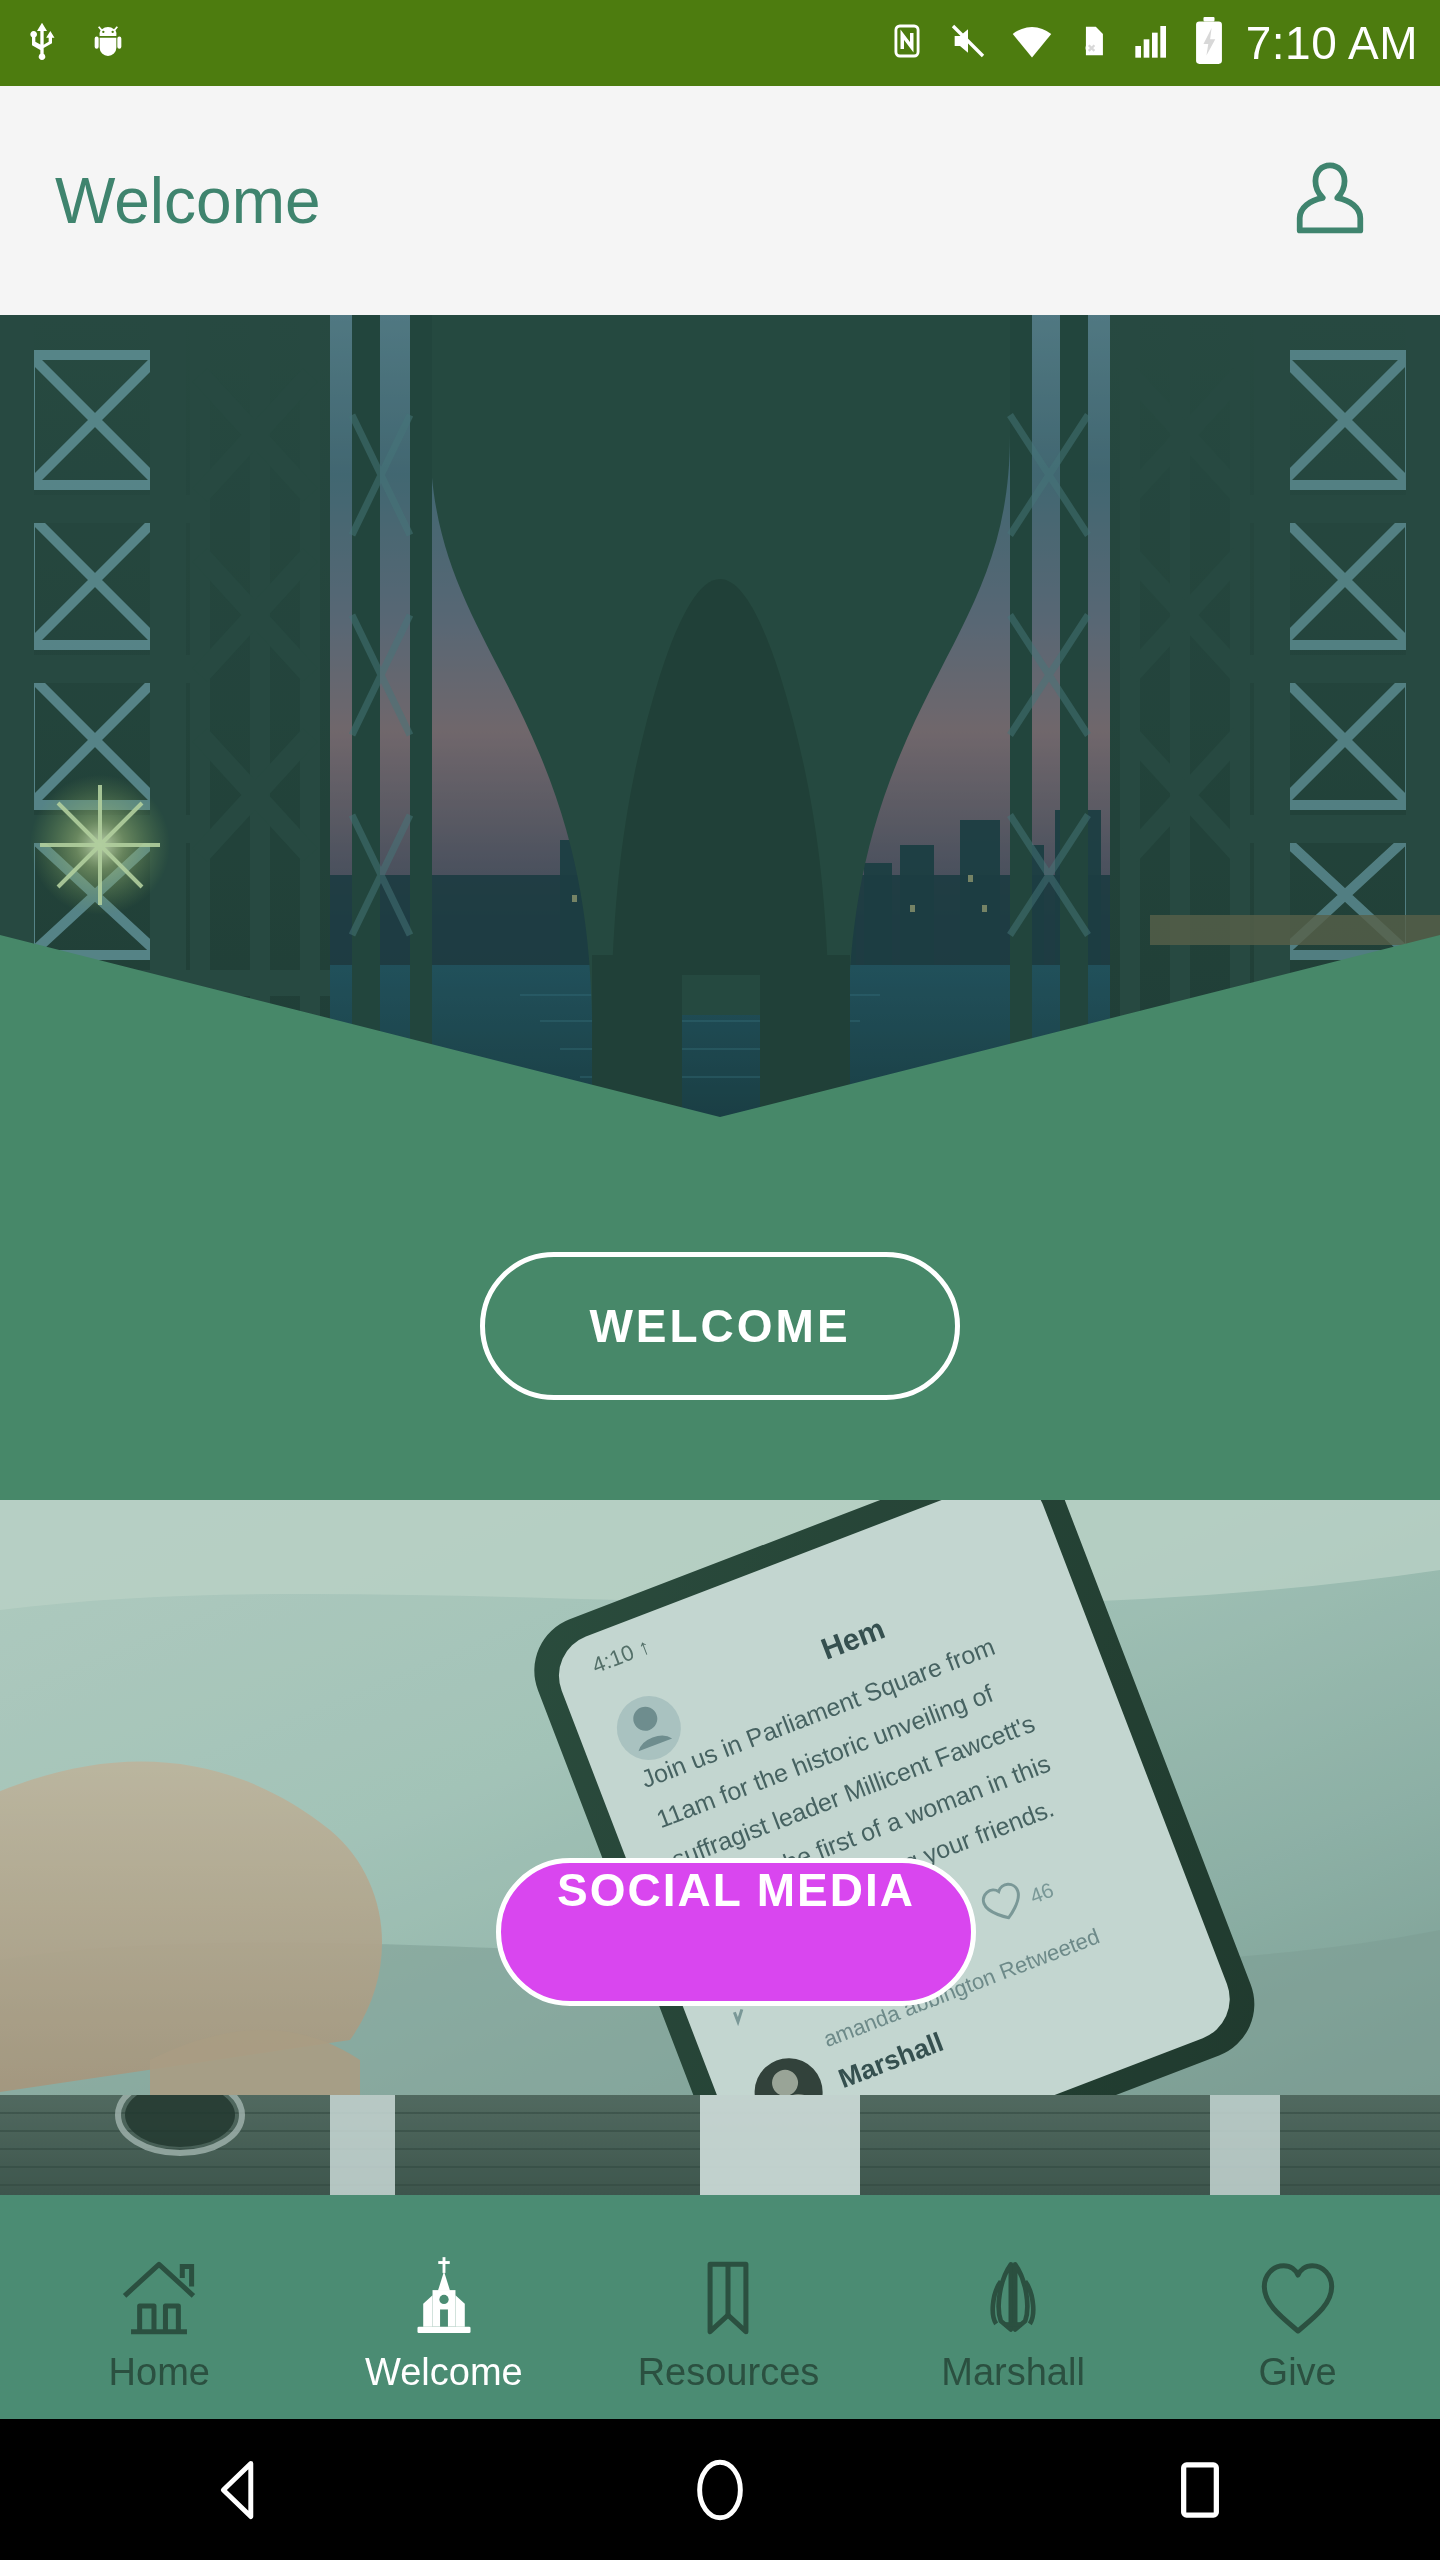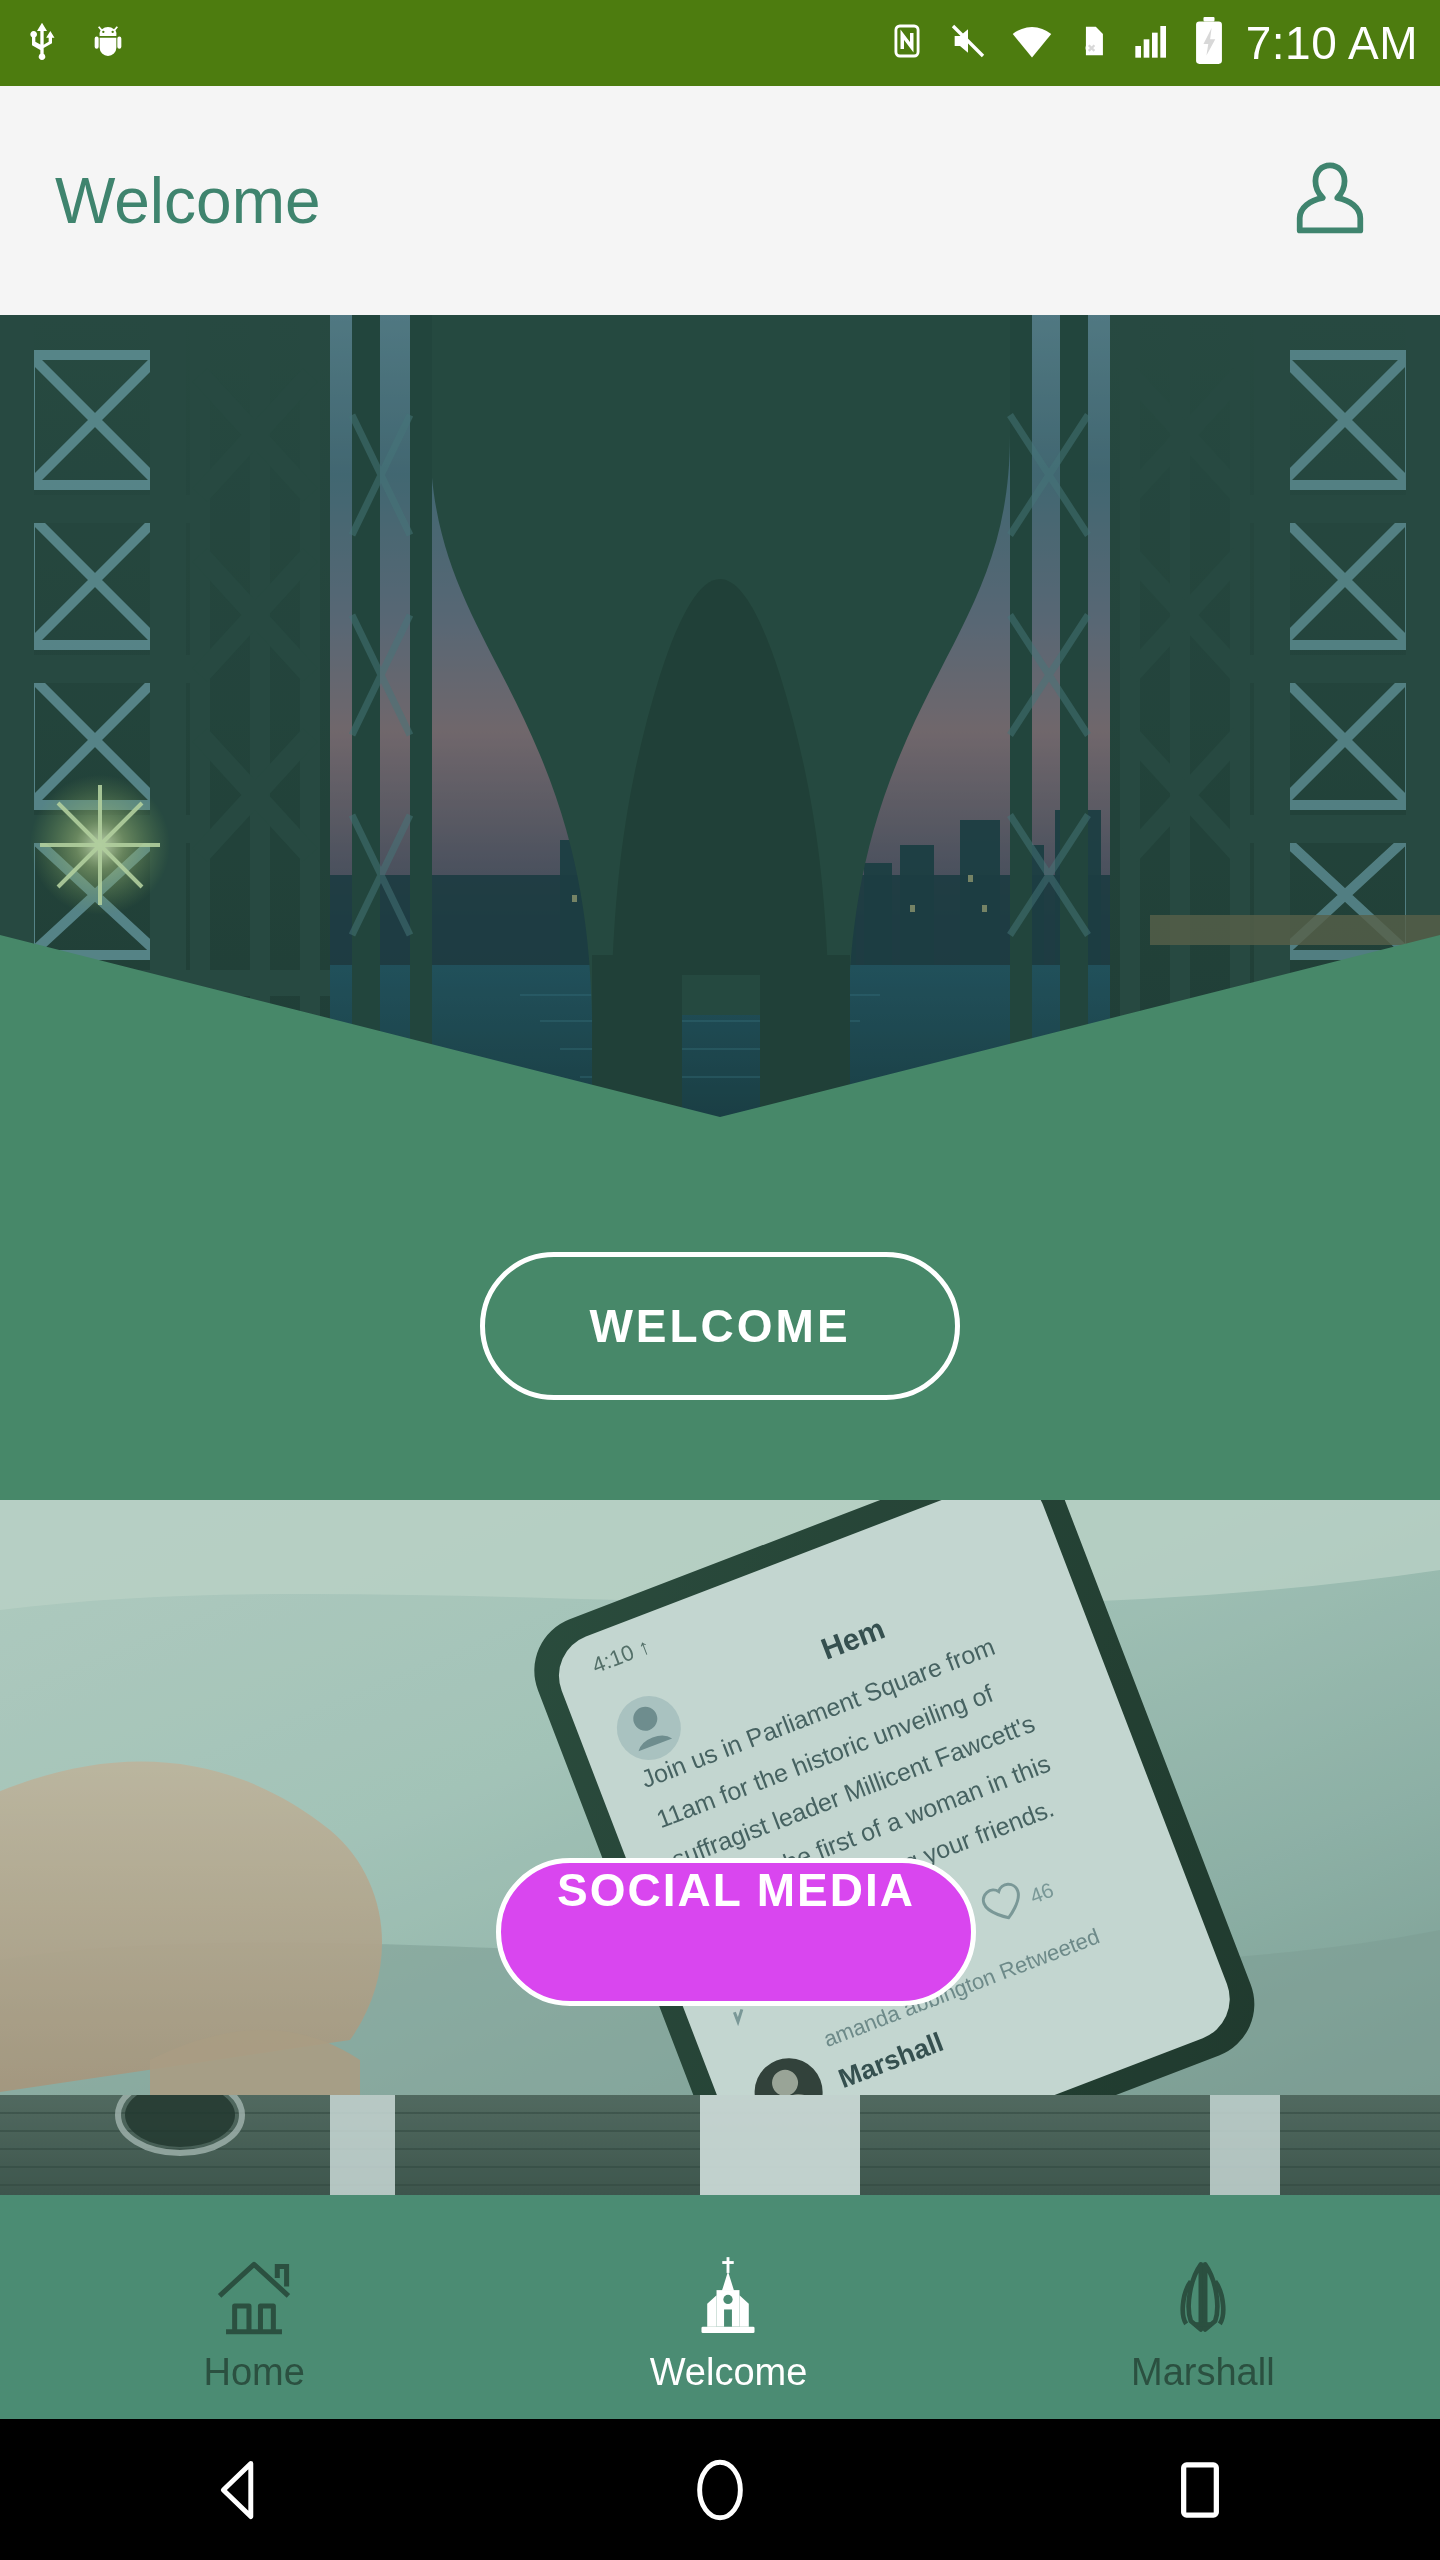--- a/index.html
+++ b/index.html
@@ -443,34 +443,51 @@
           <path d="M8.8 9.8h6.4V20H8.8z"></path>
           <path d="M8.8 11.2 6.2 13.6V20h2.6zM15.2 11.2l2.6 2.4V20h-2.6z"></path>
           <rect x="4.6" y="20" width="14.8" height="1.8" rx="0.4"></rect>
           <circle cx="12" cy="12.4" r="1.3" fill="#4b8c73"></circle>
           <path d="M10.9 15.2h2.2V20h-2.2z" fill="#4b8c73"></path>
         </svg>
       </span>
       <span class="nav-label">Welcome</span>
     </div>
 
+    <div class="nav-item">
+      <span class="nav-ico">
+        <svg width="92" height="86" viewBox="0 0 24 24" fill="none" stroke="#2b5040" stroke-width="1.4">
+          <path d="M7 2.6h10v18.8l-5-4.6-5 4.6V2.6z" stroke-linejoin="round"></path>
+          <path d="M12 2.6v14.2"></path>
+        </svg>
+      </span>
+      <span class="nav-label">Resources</span>
+    </div>
 
     <div class="nav-item">
       <span class="nav-ico">
         <svg width="92" height="86" viewBox="0 0 24 24" fill="none" stroke="#2b5040" stroke-width="1.3">
           <path d="M11.4 2.6c-1.3 1.8-2.6 5-3.1 8.2-.5 3 -.4 5.6.3 7.6l2.8 2.4V2.6z" stroke-linejoin="round"></path>
           <path d="M12.6 2.6c1.3 1.8 2.6 5 3.1 8.2.5 3 .4 5.6-.3 7.6l-2.8 2.4V2.6z" stroke-linejoin="round"></path>
           <path d="M8.6 7.4C7.4 9 6.6 11.6 6.4 14c-.2 2.4.2 4.2.9 5.2"></path>
           <path d="M15.4 7.4c1.2 1.6 2 4.2 2.2 6.6.2 2.4-.2 4.2-.9 5.2"></path>
           <path d="M9.6 19.4h4.8"></path>
         </svg>
       </span>
       <span class="nav-label">Marshall</span>
     </div>
 
+    <div class="nav-item">
+      <span class="nav-ico">
+        <svg width="92" height="86" viewBox="0 0 24 24" fill="none" stroke="#2b5040" stroke-width="1.4">
+          <path d="M12 21.2C7 17 2.6 13.6 2.6 8.8 2.6 5.6 5 3 8 3c2 0 3.4 1.2 4 2.6C12.6 4.2 14 3 16 3c3 0 5.4 2.6 5.4 5.8 0 4.8-4.4 8.2-9.4 12.4z" stroke-linejoin="round"></path>
+        </svg>
+      </span>
+      <span class="nav-label">Give</span>
+    </div>
   </div>
 
   <div class="sys-nav">
     <div class="sys-btn">
       <svg width="74" height="74" viewBox="0 0 24 24" fill="none" stroke="#fff" stroke-width="1.6" stroke-linejoin="round">
         <path d="M15.5 3.4 6.6 12l8.9 8.6V3.4z"></path>
       </svg>
     </div>
     <div class="sys-btn">
       <svg width="74" height="74" viewBox="0 0 24 24" fill="none" stroke="#fff" stroke-width="1.6">

